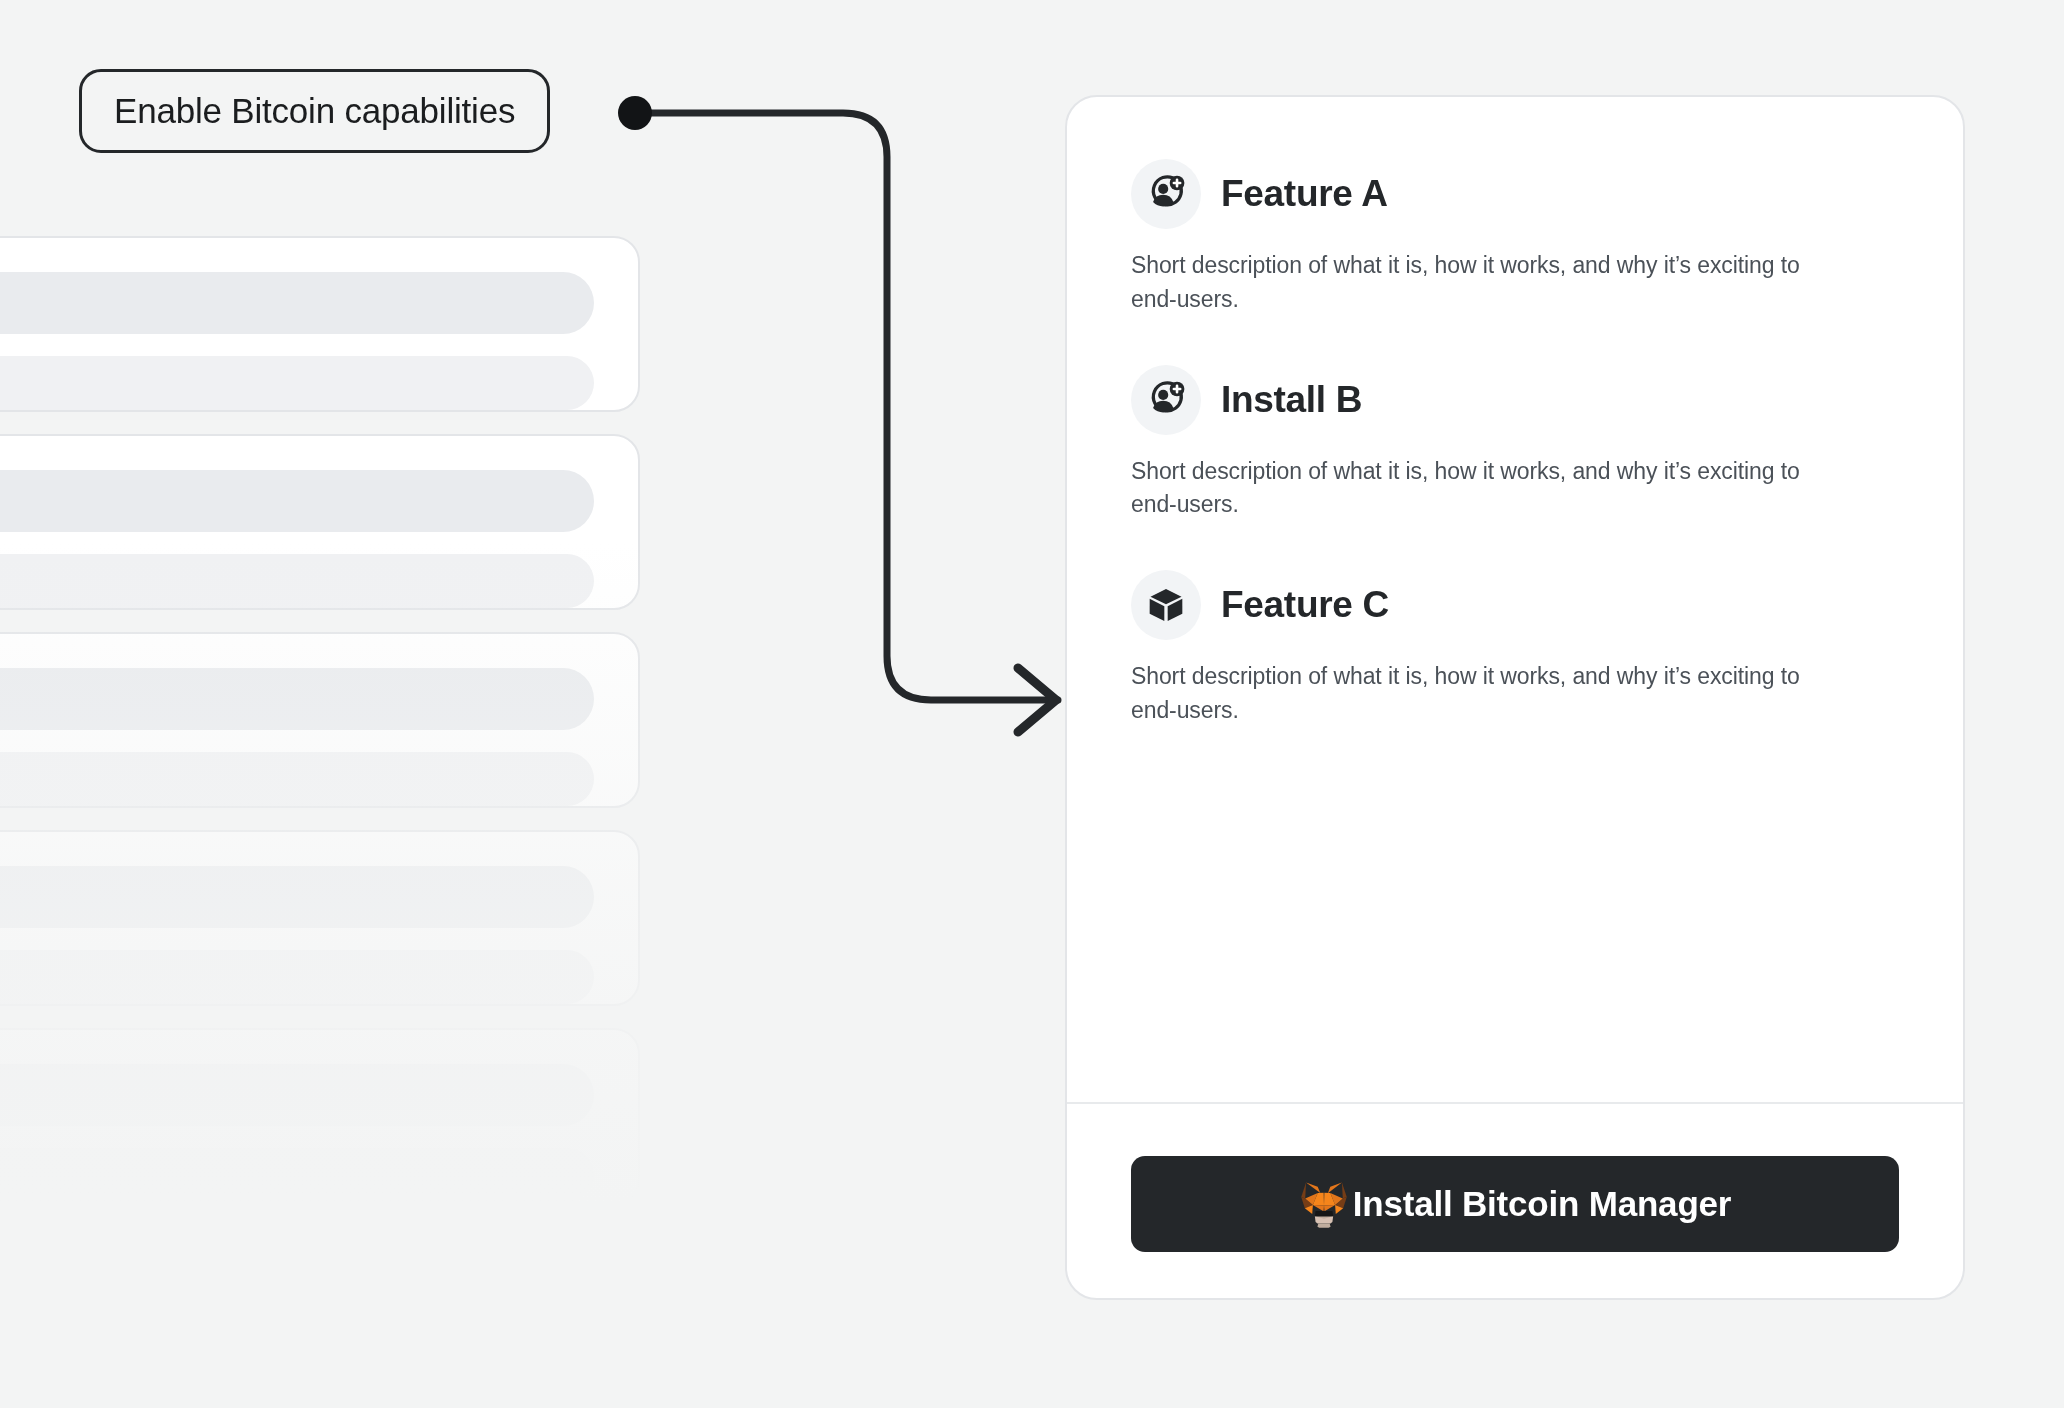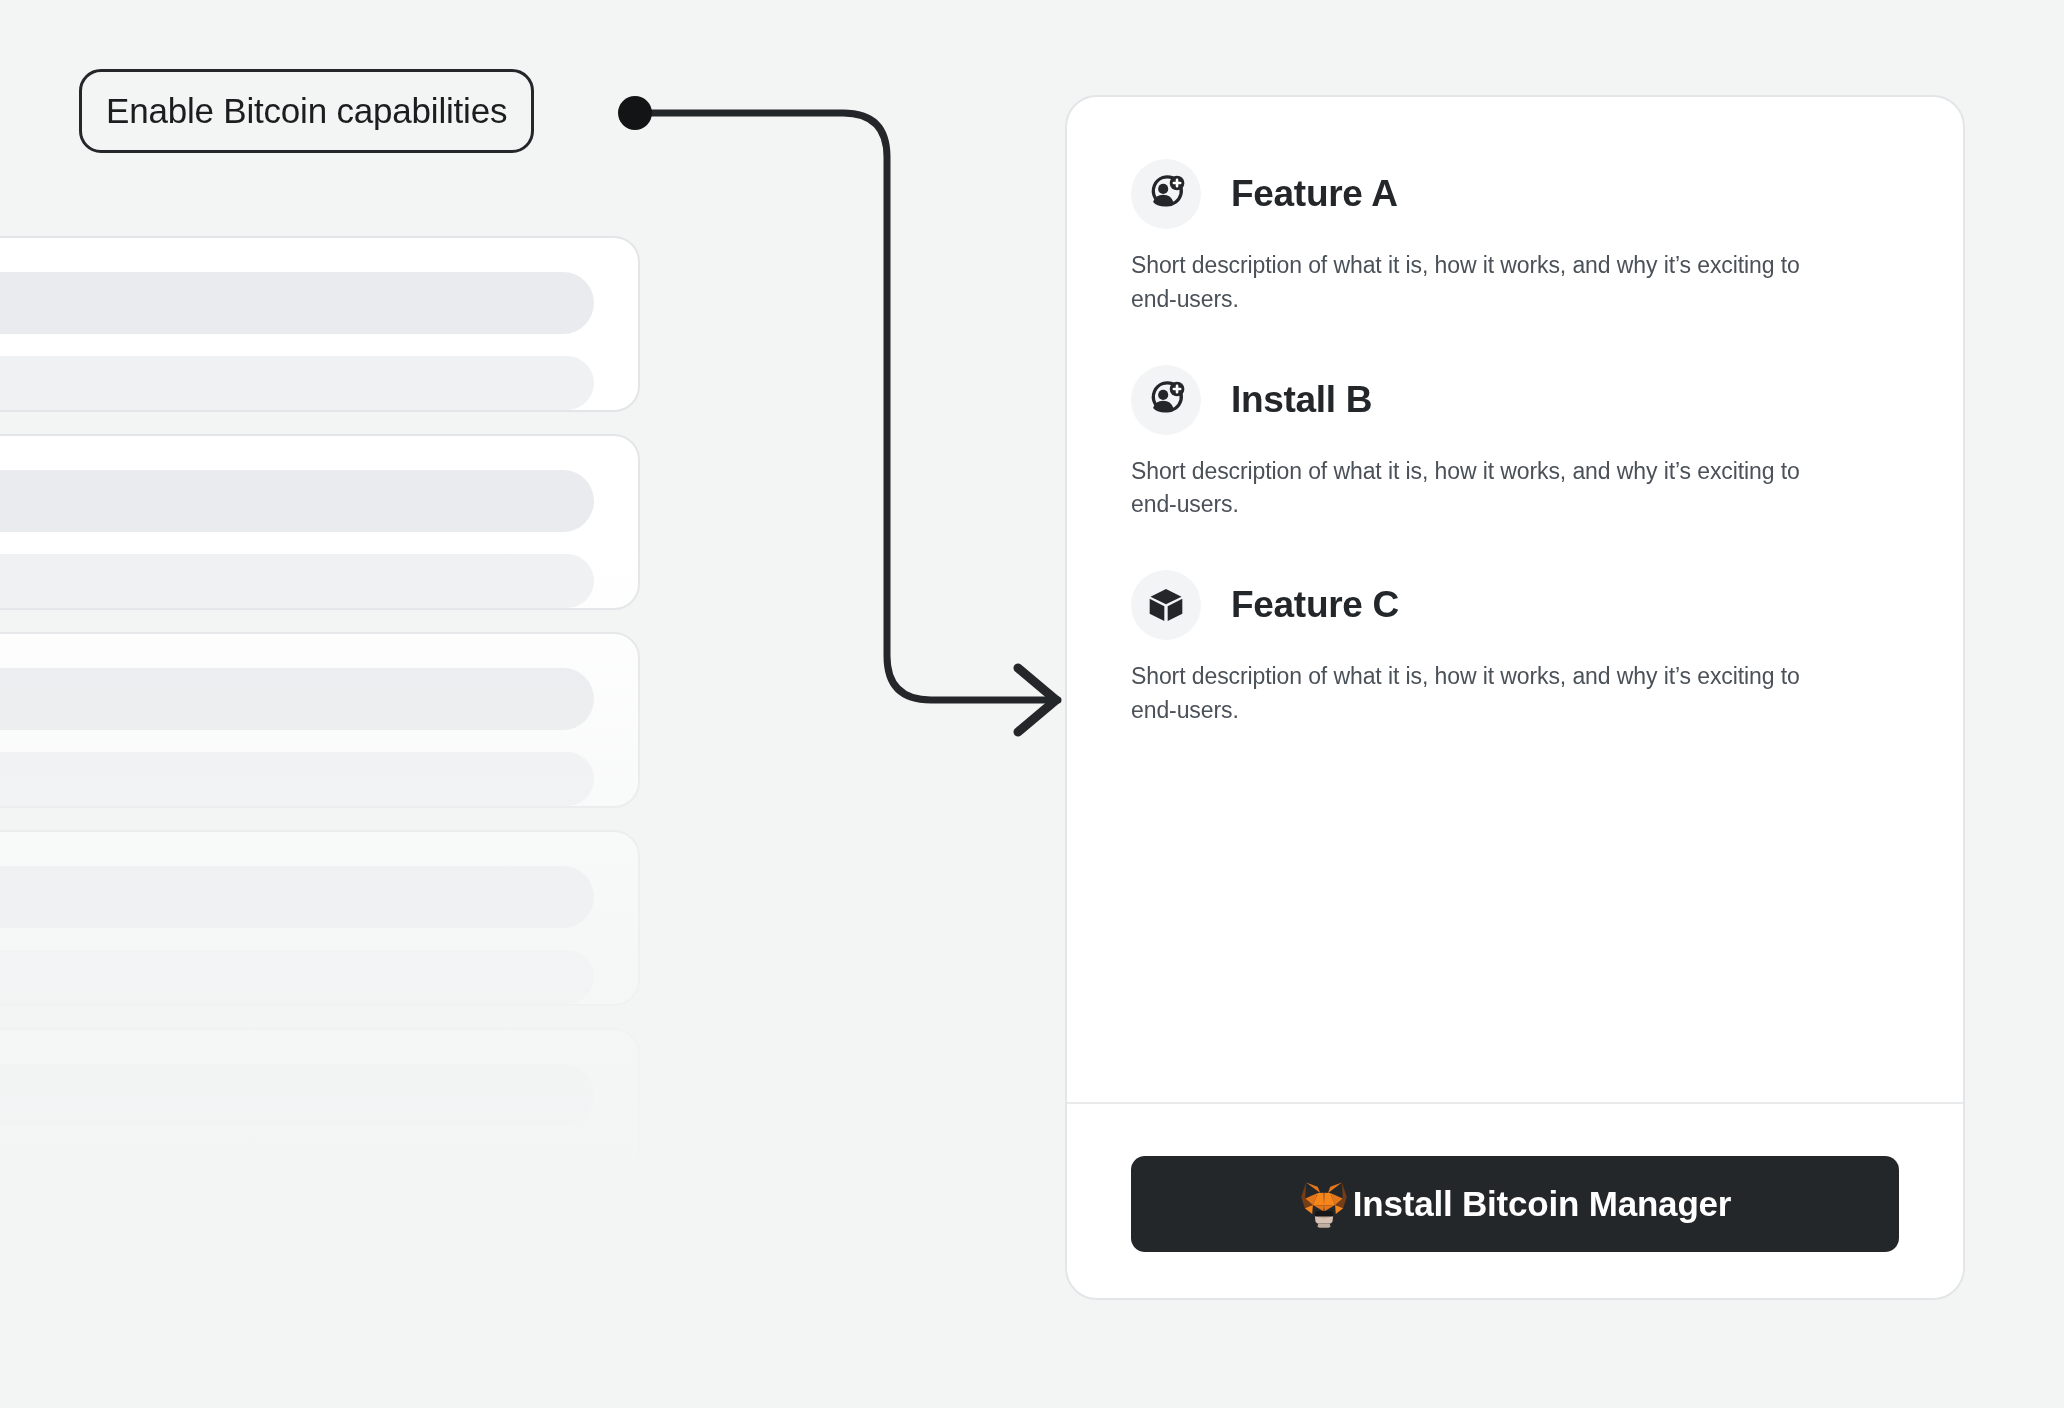--- a/index.html
+++ b/index.html
@@ -69,21 +69,21 @@
   }
 
   
   #callout-label {
     position: absolute;
     left: 79px;
     top: 69px;
     height: 84px;
     display: flex;
     align-items: center;
-    padding: 0 24px;
+    padding: 0 32px;
     border: 3px solid #24272a;
     border-radius: 22px;
     background: #f3f4f4;
     box-sizing: border-box;
   }
   #callout-label .label-text {
     font-size: 35px;
     font-weight: 500;
     color: #1b1d1f;
     letter-spacing: -0.2px;
@@ -117,21 +117,21 @@
   }
   #feature-list {
     padding: 62px 64px 0 64px;
     flex: 1;
   }
   .feature-item { margin-bottom: 48px; }
   .feature-item:last-child { margin-bottom: 12px; }
   .feature-head {
     display: flex;
     align-items: center;
-    gap: 30px;
+    gap: 20px;
     margin-bottom: 20px;
   }
   .feature-icon-wrap {
     width: 70px;
     height: 70px;
     border-radius: 50%;
     background: #f2f4f6;
     display: flex;
     align-items: center;
     justify-content: center;

